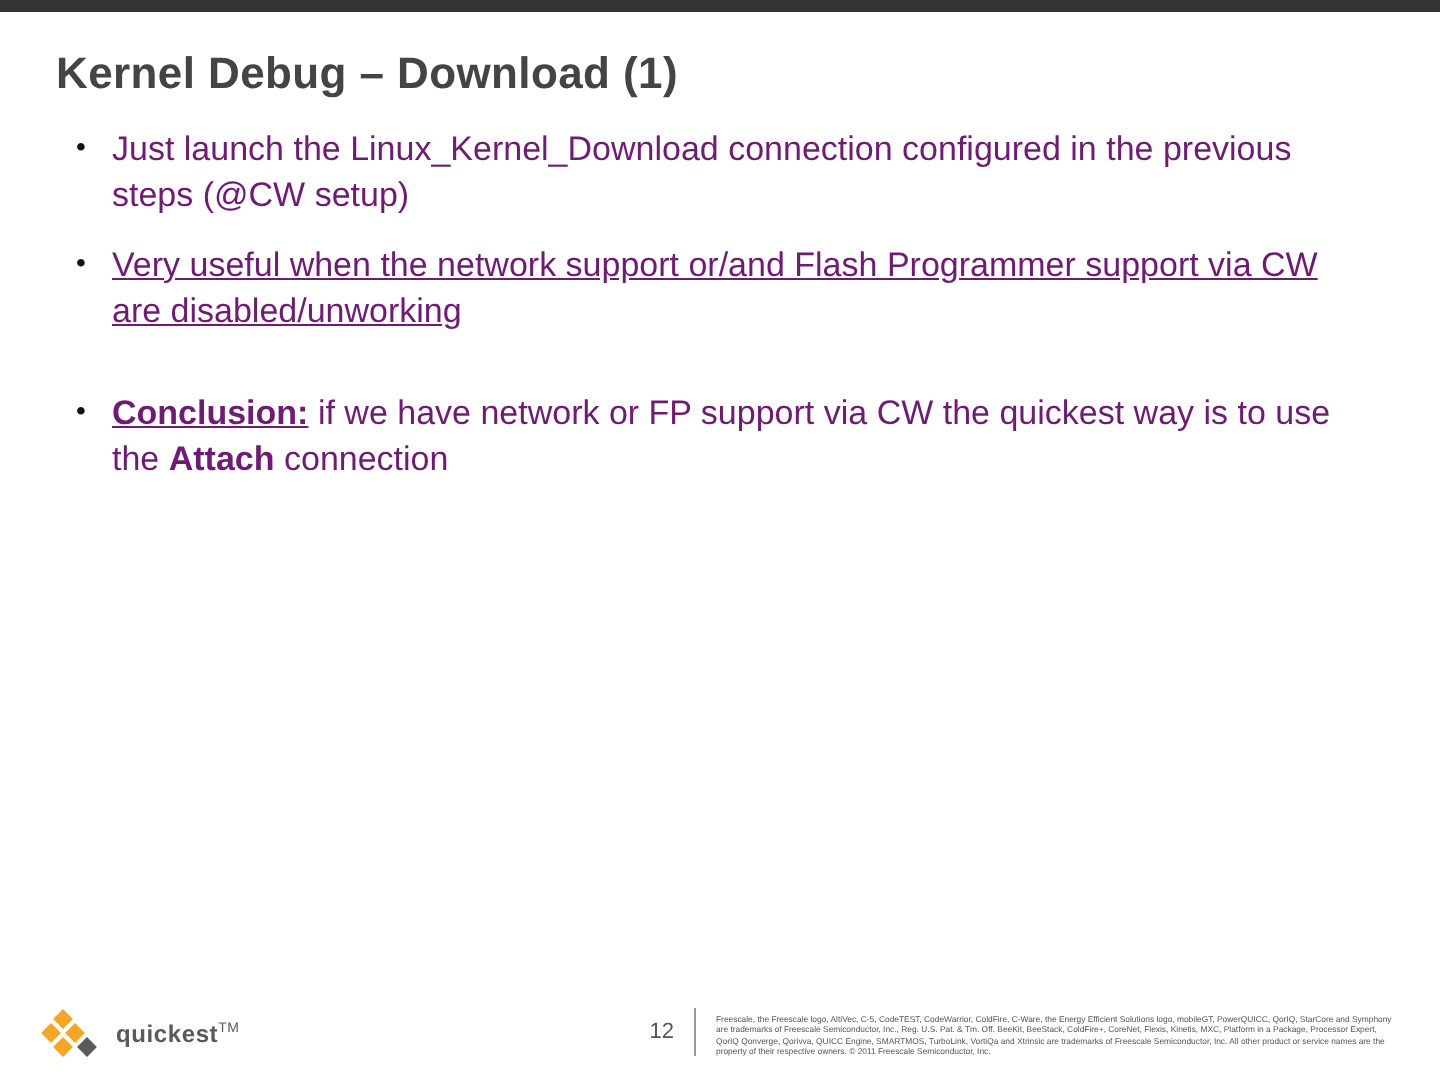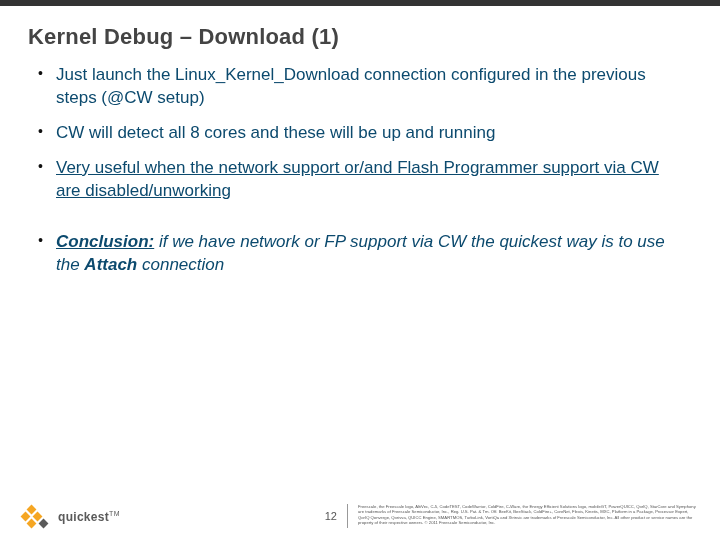--- a/index.html
+++ b/index.html
@@ -2,51 +2,50 @@
 <html><head>
 <meta charset="utf-8">
 <style>
 * { margin: 0; padding: 0; box-sizing: border-box; }
 html, body { width: 720px; height: 540px; font-family: Arial, Helvetica, sans-serif; background: #fff; }
 .slide { width: 720px; height: 540px; position: relative; overflow: hidden; }
 .topbar { height: 6px; background: #333; width: 100%; }
 .title { font-size: 22px; font-weight: bold; color: #444; padding: 18px 28px 14px 28px; letter-spacing: 0.2px; }
 .body { padding: 0 38px 0 38px; }
 ul.bullets { list-style: none; }
-ul.bullets > li { position: relative; padding-left: 18px; font-size: 17px; line-height: 1.35; color: #0c4a6e; margin-bottom: 12px; }
+ul.bullets > li { position: relative; padding-left: 18px; font-size: 17px; line-height: 1.35; color: #701a75; margin-bottom: 12px; }
 ul.bullets > li::before { content: "•"; position: absolute; left: 0; top: 0; color: #111; font-size: 14px; }
-li.gap { margin-top: 28px; font-style: italic; }
+li.gap { margin-top: 28px; }
 .underline { text-decoration: underline; }
 .bold { font-weight: bold; }
 .footer { position: absolute; bottom: 12px; left: 22px; right: 22px; display: flex; align-items: flex-end; justify-content: space-between; }
 .logo-wrap { display: flex; align-items: center; gap: 6px; }
 .logo-mark { width: 30px; height: 22px; position: relative; }
 .sq { position: absolute; width: 7px; height: 7px; transform: rotate(45deg); }
 .sq.a { background: #f5a623; left: 6px; top: 0; }
 .sq.b { background: #f5a623; left: 0; top: 7px; }
 .sq.c { background: #f5a623; left: 12px; top: 7px; }
 .sq.d { background: #f5a623; left: 6px; top: 14px; }
 .sq.e { background: #5a5a5a; left: 18px; top: 14px; }
 .logo-text { font-size: 12px; color: #5a5a5a; font-weight: 600; letter-spacing: 0.3px; }
 .logo-text .tm { font-size: 7px; vertical-align: super; font-weight: 400; }
-.pg-area { display: flex; align-items: flex-start; gap: 10px; }
+.pg-area { display: flex; align-items: flex-end; gap: 10px; }
 .pagenum { font-size: 11px; color: #555; border-right: 1px solid #999; padding-right: 10px; line-height: 24px; }
 .legal { font-size: 4.2px; color: #555; line-height: 1.25; max-width: 340px; }
 </style>
 </head>
 <body>
 
 <div class="slide">
   <div class="topbar"></div>
   <h1 class="title">Kernel Debug – Download (1)</h1>
 
   <div class="body">
     <ul class="bullets">
       <li><span>Just launch the Linux_Kernel_Download connection configured in the previous steps (@CW setup)</span></li>
-      <li><span>CW will detect all 8 cores and these will be up and running</span></li>
       <li><span class="underline">Very useful when the network support or/and Flash Programmer support via CW are disabled/unworking</span></li>
       <li class="gap"><span class="bold underline">Conclusion:</span><span> if we have network or FP support via CW the quickest way is to use the </span><span class="bold">Attach</span><span> connection</span></li>
     </ul>
   </div>
 
   <div class="footer">
     <div class="logo-wrap">
       <div class="logo-mark">
         <div class="sq a"></div>
           <div class="sq b"></div>

